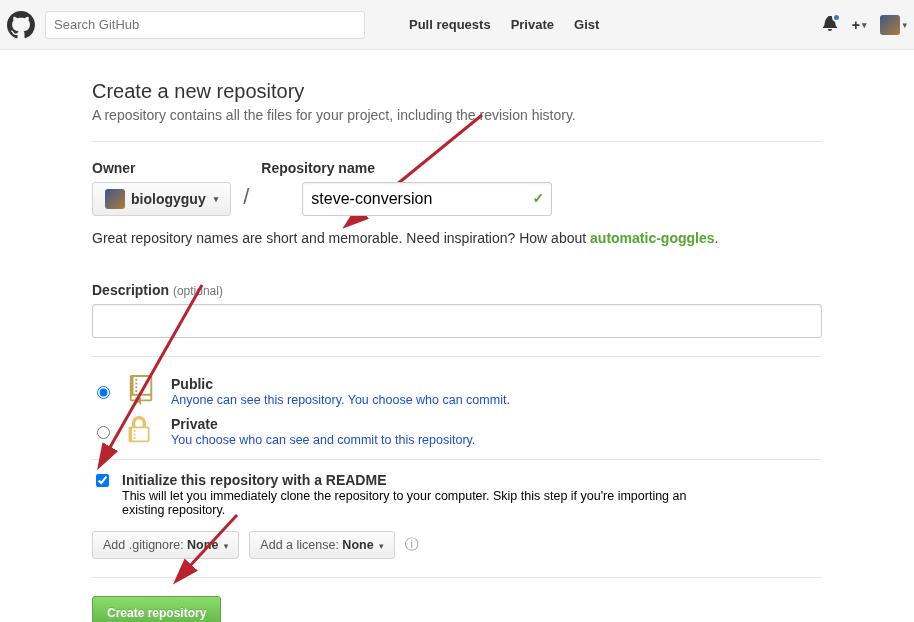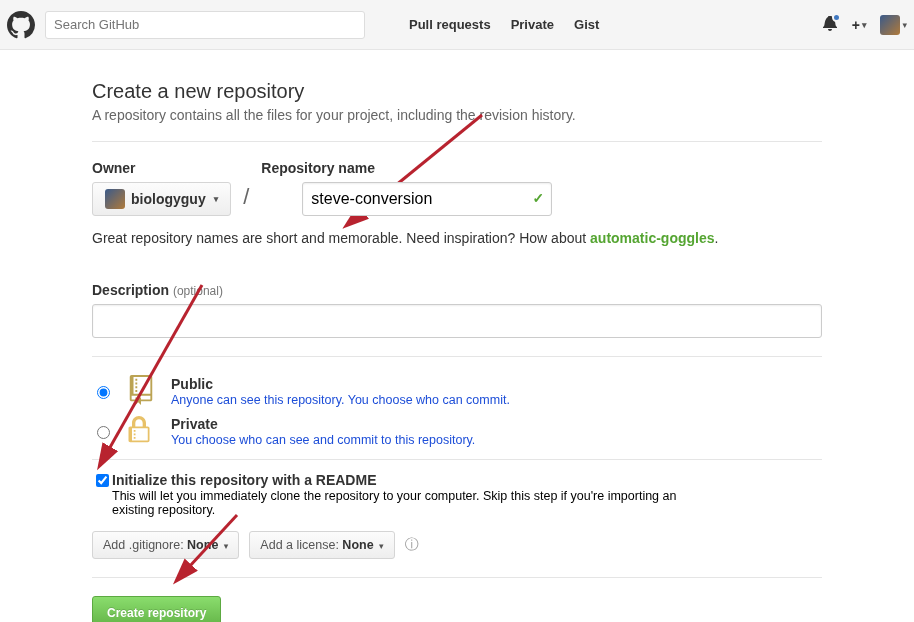--- a/index.html
+++ b/index.html
@@ -77,21 +77,21 @@
     .opt { color: #767676; font-weight: 400; font-size: 12px; }
     .desc-input { width: 100%; height: 34px; margin-top: 6px; padding: 6px 8px;
       border: 1px solid #ccc; border-radius: 3px; font-size: 16px;
       box-shadow: inset 0 1px 2px rgba(0,0,0,.07);
     }
     .vis-row { display: flex; align-items: center; gap: 15px; margin-bottom: 8px; }
     .vis-row input[type=radio] { margin-top: 2px; }
     .vis-icon { width: 28px; flex-shrink: 0; }
     .vis-title { font-weight: 600; }
     .vis-sub { color: #1d4ed8; font-size: 12.5px; margin-top: 1px; }
-    .chk-row { display: flex; align-items: flex-start; }
+    .chk-row { display: flex; align-items: flex-start; gap: 10px; }
     .chk-row input { margin-top: 2px; }
     .chk-title { font-weight: 600; }
     .chk-sub { color: #000000; font-size: 12.5px; margin-top: 1px; max-width: 600px; }
     .opt-btns { display: flex; gap: 10px; margin-top: 14px; align-items: center; }
     .opt-btn { padding: 6px 10px; border: 1px solid #d5d5d5; border-radius: 3px;
       background: linear-gradient(#fcfcfc,#eee); font-size: 12.5px; color: #555; }
     .opt-btn b { color: #333; }
     .info-ic { color: #999; }
     .submit {
       margin-top: 0;

